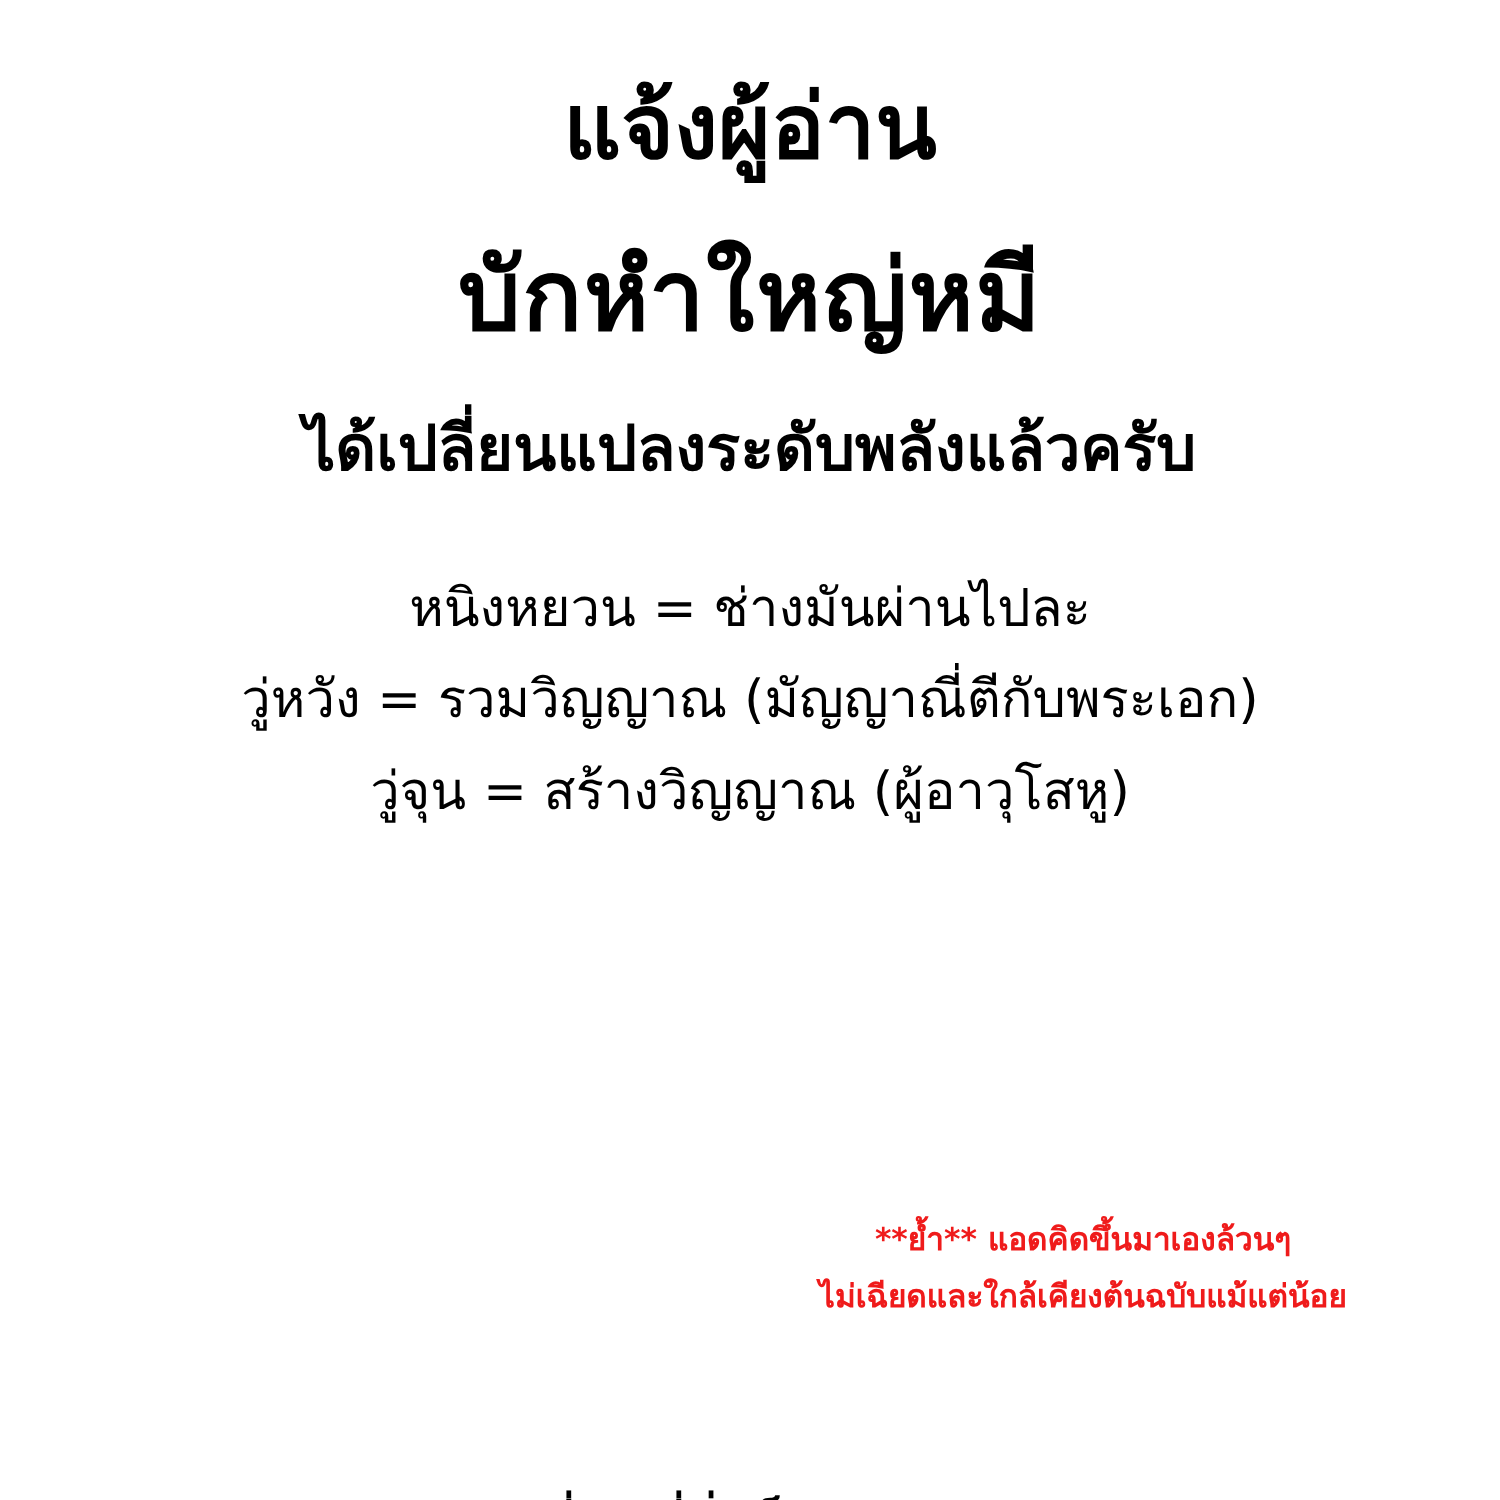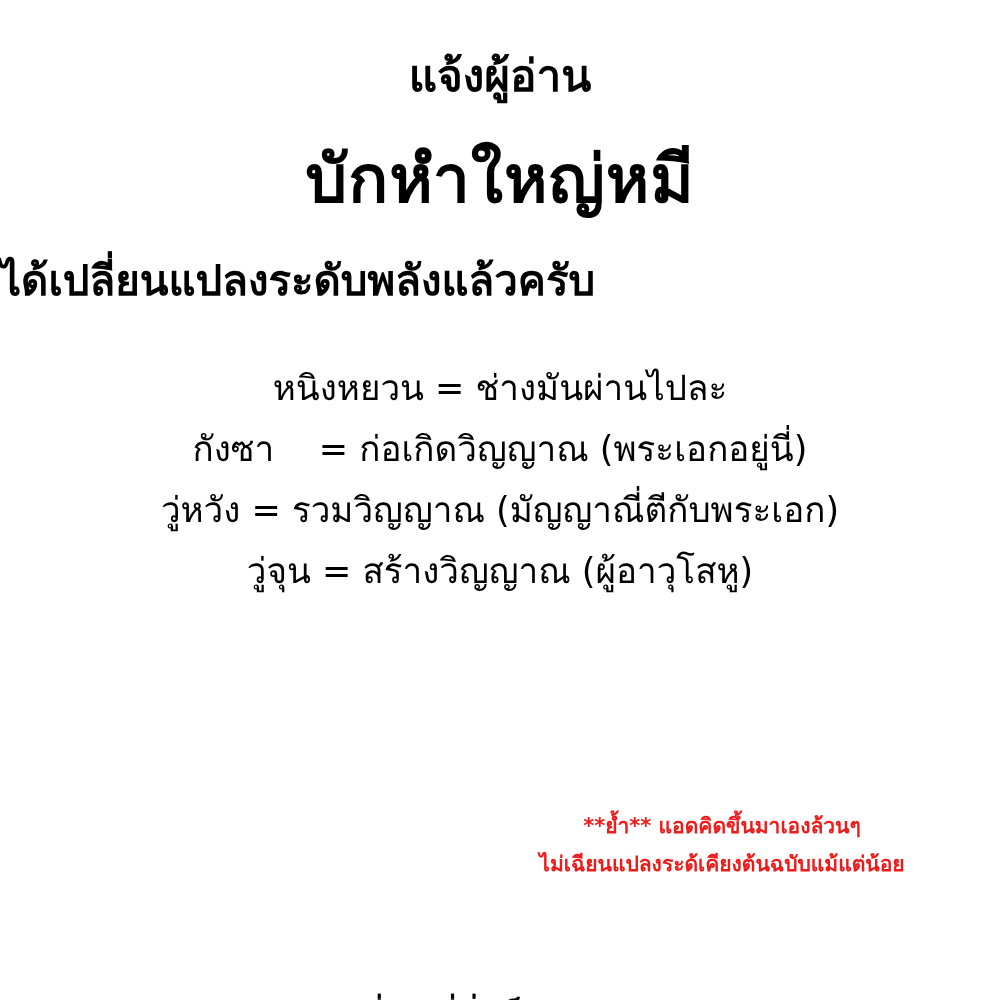--- a/index.html
+++ b/index.html
@@ -17,36 +17,37 @@
   }
   .page {
     position: relative;
     width: 1000px;
     height: 1000px;
     box-sizing: border-box;
   }
 
   .notice {
     text-align: center;
-    font-size: 44px;
+    font-size: 60px;
     font-weight: bold;
     line-height: 1.1;
     margin-top: 52px;
   }
 
   .title {
     text-align: center;
     font-size: 66px;
     font-weight: bold;
     line-height: 1.1;
     margin-top: 44px;
     letter-spacing: 1px;
   }
 
   .subtitle {
+    text-align: center;
     font-size: 42px;
     font-weight: bold;
     line-height: 1.15;
     margin-top: 40px;
   }
 
   .glossary {
     margin-top: 66px;
     text-align: center;
   }
@@ -89,25 +90,24 @@
 <div class="page">
 
   <div class="notice">แจ้งผู้อ่าน</div>
 
   <div class="title">บักหำใหญ่หมี</div>
 
   <div class="subtitle">ได้เปลี่ยนแปลงระดับพลังแล้วครับ</div>
 
   <div class="glossary">
     <div class="glossary-row">หนิงหยวน = ช่างมันผ่านไปละ</div>
-    <div class="glossary-row">กังซา    = ก่อเกิดวิญญาณ (พระเอกอยู่นี่)</div>
     <div class="glossary-row">วู่หวัง = รวมวิญญาณ (มัญญาณี่ตีกับพระเอก)</div>
     <div class="glossary-row">วู่จุน = สร้างวิญญาณ (ผู้อาวุโสหู)</div>
   </div>
 
   <div class="redblock">
     <div class="rline">**ย้ำ** แอดคิดขึ้นมาเองล้วนๆ</div>
-    <div class="rline">ไม่เฉียนแปลงระด้เคียงต้นฉบับแม้แต่น้อย</div>
+    <div class="rline">ไม่เฉียดและใกล้เคียงต้นฉบับแม้แต่น้อย</div>
   </div>
 
   <div class="footnote">ปล.อิงตามระดับพลังของพี่เฉินที่พึ่งเห็น 2 ระดับ</div>
 
 </div>
 
 </body></html>

